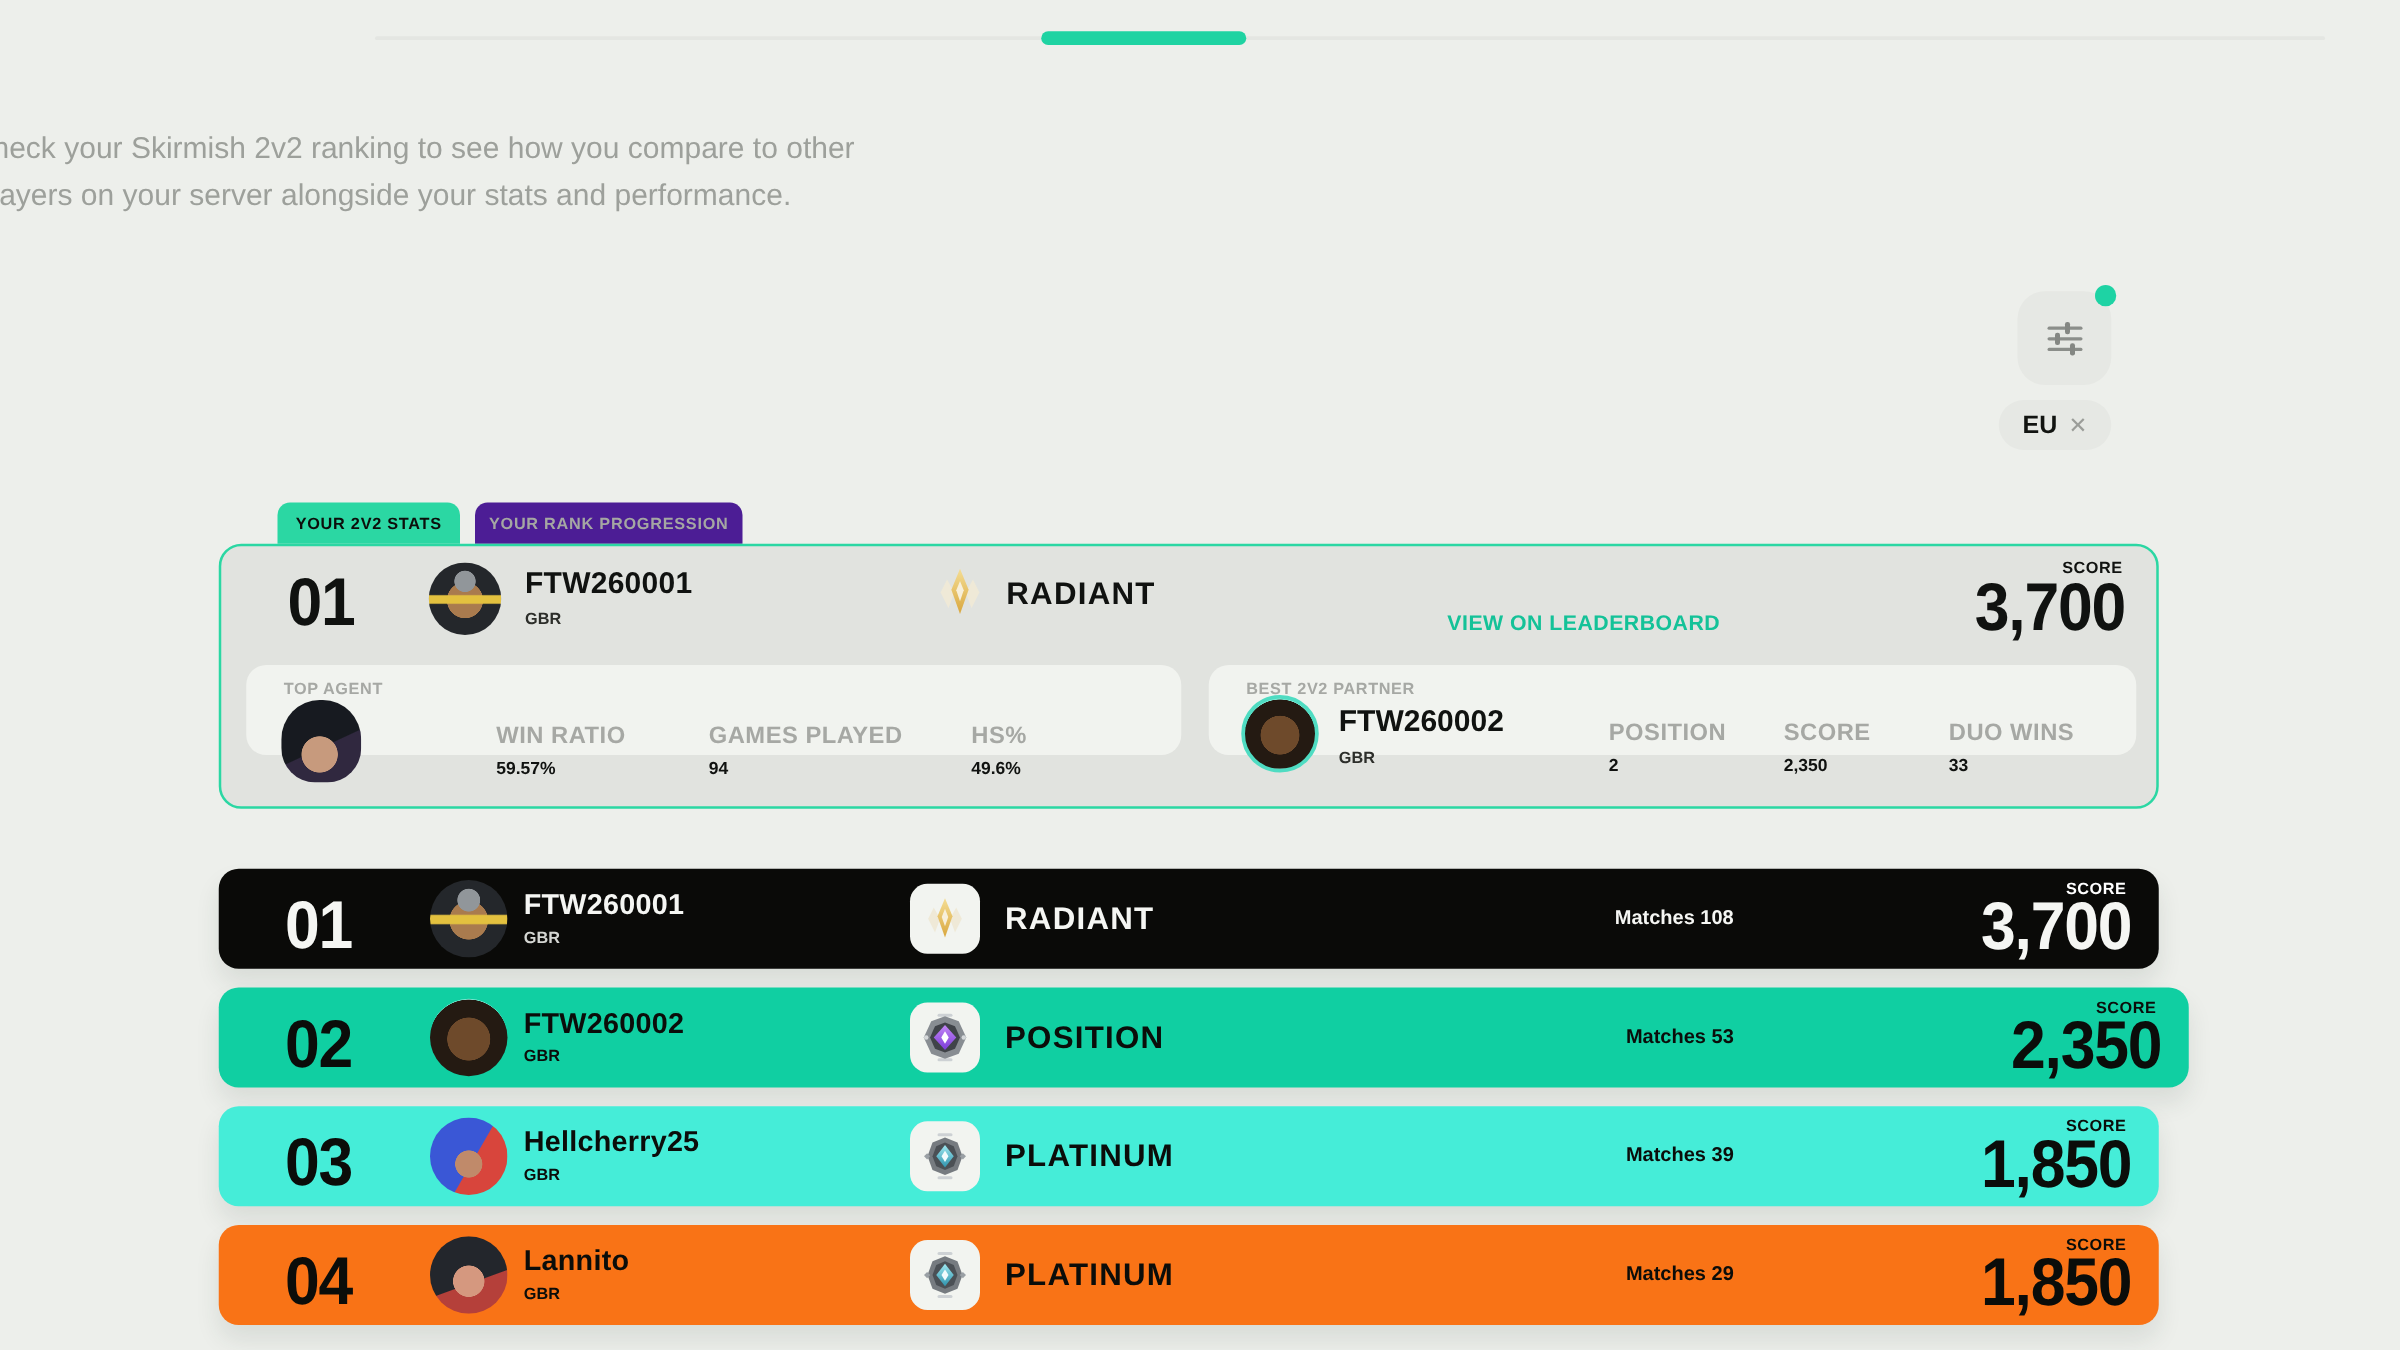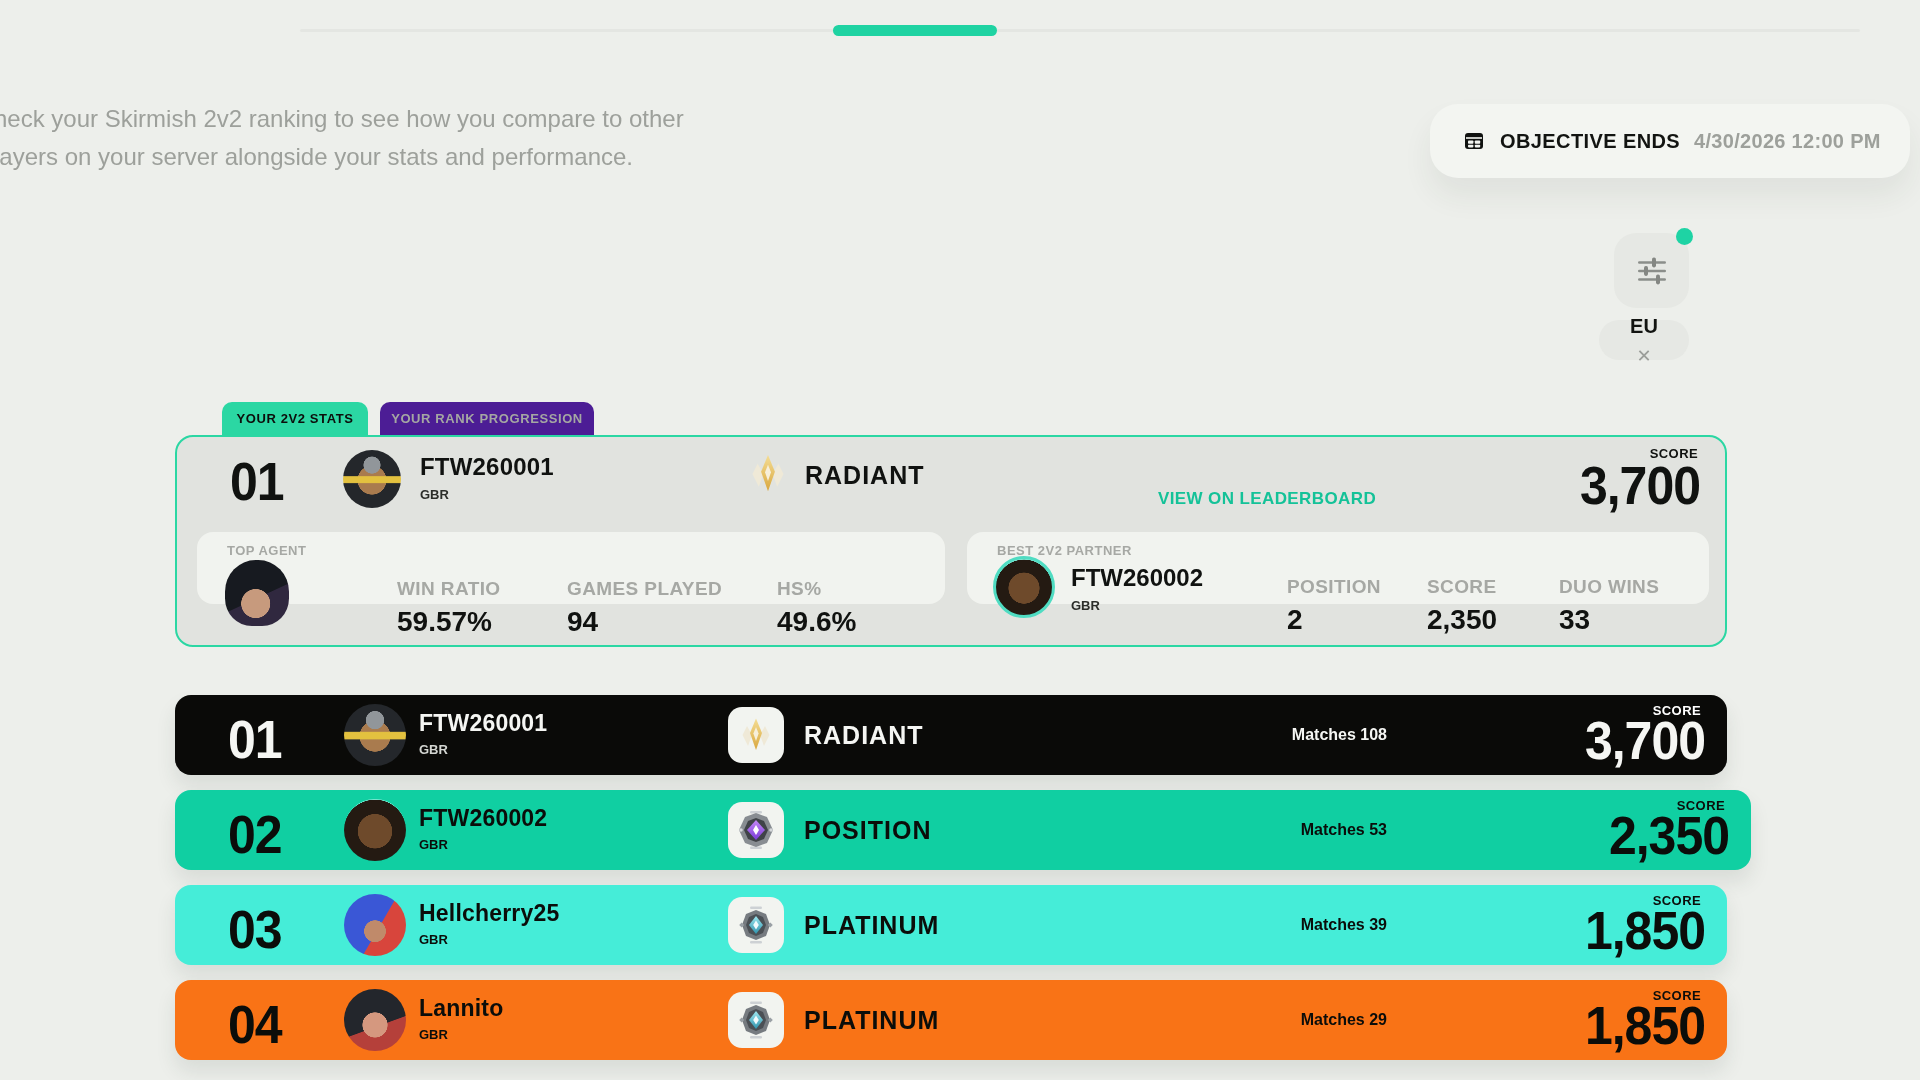--- a/index.html
+++ b/index.html
@@ -28,21 +28,21 @@
   .objective-pill .obj-value{font-size:20px;font-weight:700;color:#9da09b;letter-spacing:.3px;}
 
   
   .filter-btn{
     position:absolute;left:1614px;top:233px;width:75px;height:75px;border-radius:22px;
     background:#e6e8e4;display:flex;align-items:center;justify-content:center;cursor:pointer;
   }
   .filter-dot{position:absolute;right:-4px;top:-5px;width:17px;height:17px;border-radius:50%;background:#1ed3a4;}
   .region-chip{
     position:absolute;left:1599px;top:320px;width:90px;height:40px;border-radius:20px;
-    background:#e6e8e4;display:flex;align-items:center;justify-content:center;gap:9px;cursor:pointer;flex-direction:column;
+    background:#e6e8e4;display:flex;align-items:center;justify-content:center;gap:9px;cursor:pointer;
   }
   .region-chip .chip-label{font-size:20px;font-weight:700;color:#121411;}
   .region-chip .chip-x{font-size:18px;font-weight:700;color:#9b9d99;line-height:1;}
 
   
   .tab{
     position:absolute;height:33px;top:402px;border-radius:10px 10px 0 0;
     display:flex;align-items:center;justify-content:center;
     font-size:13px;font-weight:700;letter-spacing:.6px;cursor:pointer;
   }
@@ -73,21 +73,21 @@
   .panel.partner{left:790px;width:742px;}
   .agent-avatar{
     position:absolute;left:28px;top:28px;width:64px;height:66px;
     border-radius:48% 48% 42% 42%;
     background:
       radial-gradient(circle at 48% 66%, #c79a7d 0 26%, rgba(0,0,0,0) 27%),
       linear-gradient(155deg,#171a20 0 55%, #30283f 56% 100%);
   }
   .stat{position:absolute;top:46px;}
   .stat .stat-label{font-size:19px;font-weight:700;color:#a6a8a4;letter-spacing:.4px;display:block;}
-  .stat .stat-value{font-size:28px;font-weight:700;color:#101210;display:block;margin-top:6px;}
+  .stat .stat-value{font-size:14px;font-weight:700;color:#101210;display:block;margin-top:6px;}
   .panel.top-agent .stat.s0{left:200px;}
   .panel.top-agent .stat.s1{left:370px;}
   .panel.top-agent .stat.s2{left:580px;}
   .panel.partner .stat{top:44px;}
   .panel.partner .stat.s0{left:320px;}
   .panel.partner .stat.s1{left:460px;}
   .panel.partner .stat.s2{left:592px;}
   .partner-avatar{position:absolute;left:26px;top:24px;width:56px;height:56px;border:3px solid #4fdcc2;}
   .partner-name{position:absolute;left:104px;top:32px;font-size:24px;font-weight:700;color:#101210;}
   .partner-country{position:absolute;left:104px;top:66px;font-size:13px;font-weight:700;color:#2c2e2a;}
@@ -161,32 +161,20 @@
 
   <div class="top-track">
     <div class="top-thumb"></div>
   </div>
 
   <p class="desc">
     <span>heck your Skirmish 2v2 ranking to see how you compare to other</span><br>
     <span>layers on your server alongside your stats and performance.</span>
   </p>
 
-  <div class="objective-pill">
-    <svg width="24" height="24" viewBox="0 0 24 24">
-      <rect x="3" y="4" width="18" height="16" rx="3" fill="#101210"></rect>
-      <rect x="4" y="8.2" width="16" height="1.6" fill="#f3f5f1"></rect>
-      <rect x="6" y="11.5" width="5.4" height="3.2" rx="0.8" fill="#f3f5f1"></rect>
-      <rect x="12.8" y="11.5" width="5.4" height="3.2" rx="0.8" fill="#f3f5f1"></rect>
-      <rect x="6" y="15.8" width="5.4" height="2.6" rx="0.8" fill="#f3f5f1"></rect>
-      <rect x="12.8" y="15.8" width="5.4" height="2.6" rx="0.8" fill="#f3f5f1"></rect>
-    </svg>
-    <span class="obj-label">OBJECTIVE ENDS</span>
-    <span class="obj-value">4/30/2026 12:00 PM</span>
-  </div>
 
   <div class="filter-btn">
     <svg width="36" height="32" viewBox="0 0 36 32">
       <rect x="4" y="6.2" width="28" height="2.6" rx="1.3" fill="#8b8e8a"></rect>
       <rect x="18" y="2.6" width="4" height="9.8" rx="1.8" fill="#848783"></rect>
       <rect x="4" y="14.7" width="28" height="2.6" rx="1.3" fill="#8b8e8a"></rect>
       <rect x="10" y="11.1" width="4" height="9.8" rx="1.8" fill="#848783"></rect>
       <rect x="4" y="23.2" width="28" height="2.6" rx="1.3" fill="#8b8e8a"></rect>
       <rect x="22" y="19.6" width="4" height="9.8" rx="1.8" fill="#848783"></rect>
     </svg>

